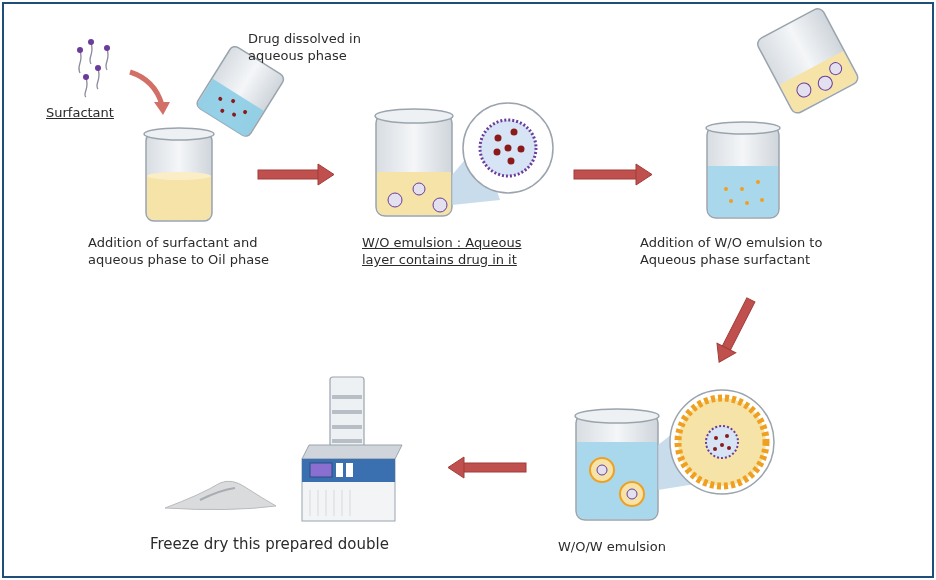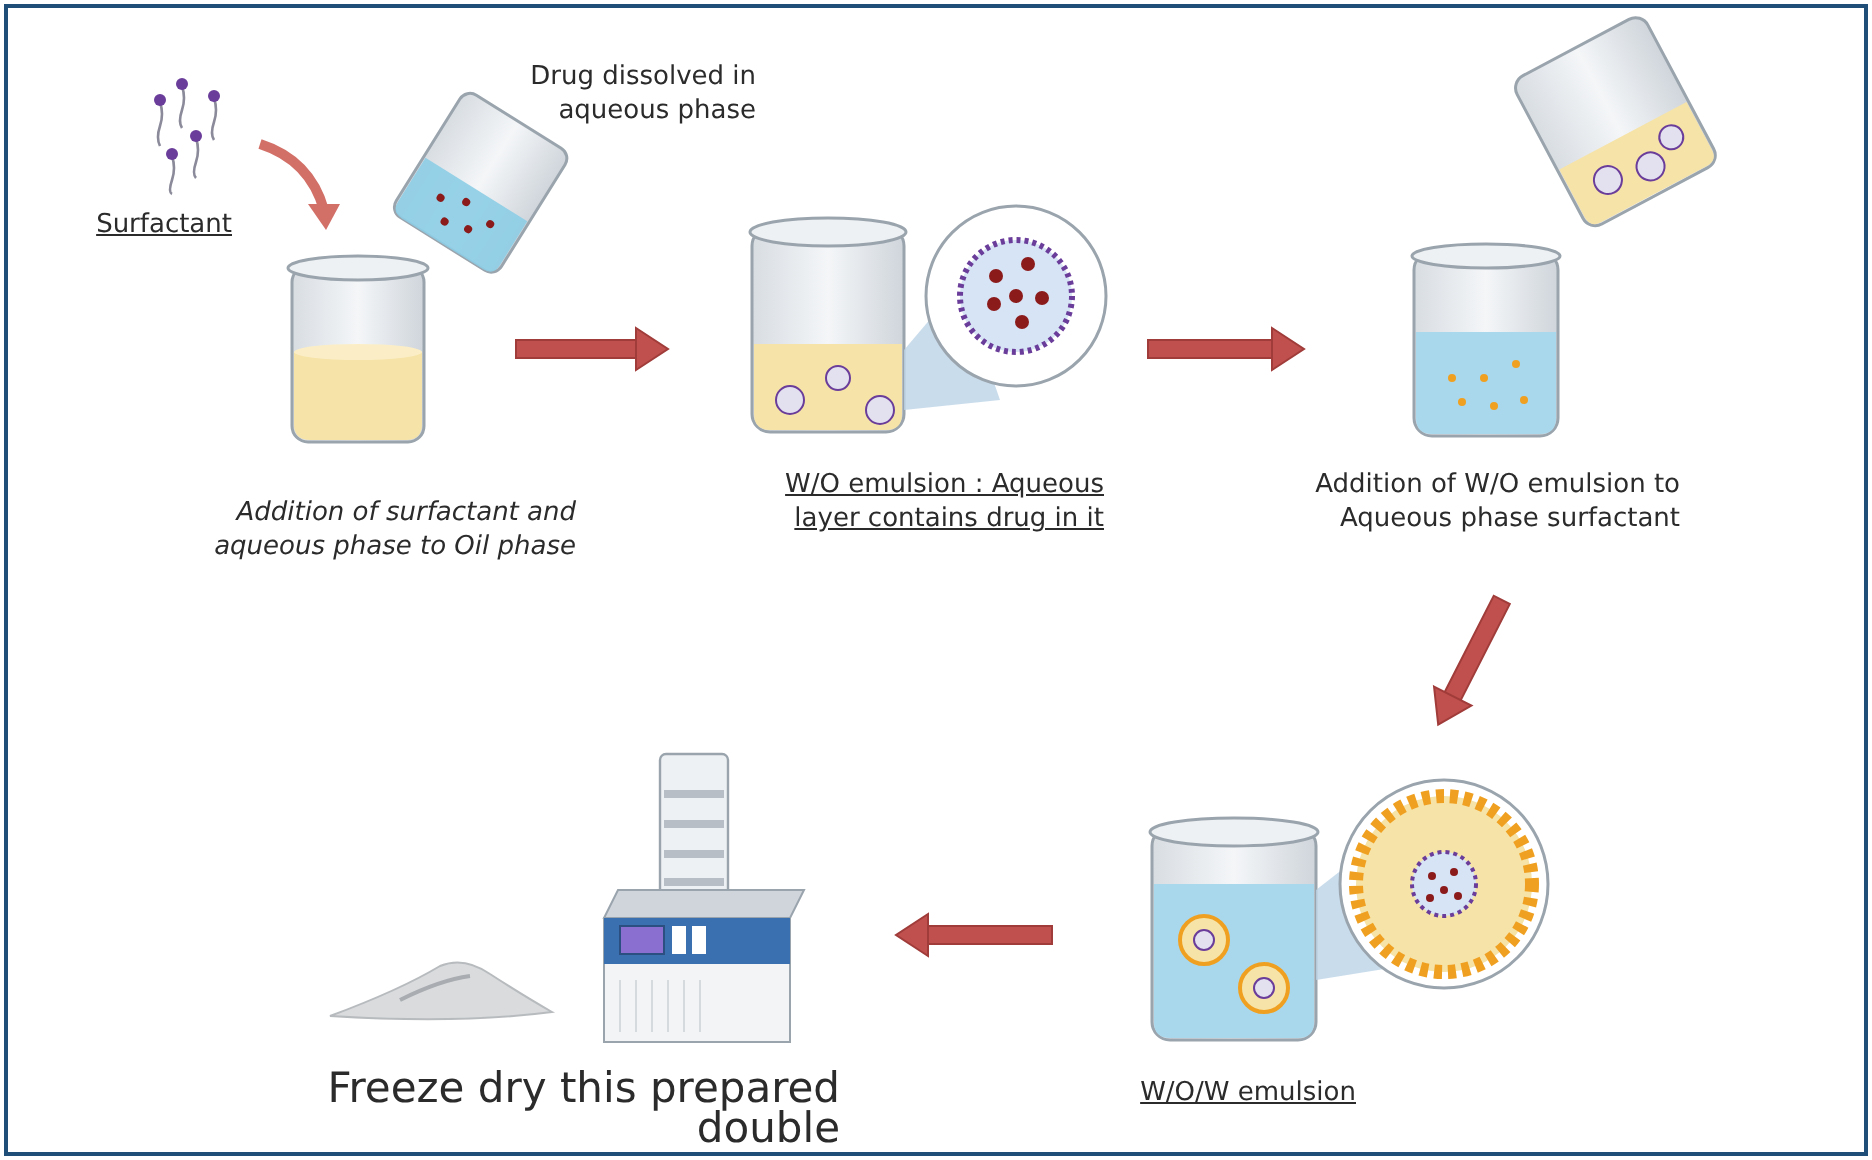--- a/index.html
+++ b/index.html
@@ -2,24 +2,24 @@
 <html><head>
 <meta charset="utf-8">
 <style>
   html, body { margin: 0; padding: 0; background: #ffffff; }
   body { width: 936px; height: 580px; overflow: hidden; font-family: "Liberation Sans", "DejaVu Sans", sans-serif; }
   .frame {
     position: absolute; left: 2px; top: 2px; width: 928px; height: 572px;
     border: 2px solid #1f4e79; background: #fff;
   }
   .label {
-    position: absolute; color: #2b2b2b; font-size: 13px; line-height: 17px; text-align: right;
+    position: absolute; color: #2b2b2b; font-size: 13px; line-height: 17px; text-align: left;
     font-family: "DejaVu Sans", sans-serif;
   }
-  .label.big { font-size: 21px; line-height: 20px; }
+  .label.big { font-size: 15px; line-height: 20px; }
   svg { position: absolute; left: 0; top: 0; overflow: visible; }
 </style>
 </head>
 <body>
 
 <div class="frame"></div>
 
 <svg width="936" height="580">
   <defs>
     <linearGradient id="glass" x1="0" x2="1">
@@ -170,32 +170,32 @@
     <path d="M200 500 Q220 490 235 488" stroke="#a9acb0" stroke-width="2" fill="none"></path>
   </g>
 </svg>
 
 <div class="label" style="left:46px;top:104px;width:70px;text-decoration:underline;">Surfactant</div>
 <div class="label" style="left:248px;top:30px;width:130px;">
   <div>Drug dissolved in</div>
   <div>aqueous phase</div>
 </div>
 
-<div class="label" style="left:88px;top:248px;width:200px;font-style:italic;">
+<div class="label" style="left:88px;top:234px;width:200px;">
   <div>Addition of surfactant and</div>
   <div>aqueous phase to Oil phase</div>
 </div>
 
 <div class="label" style="left:362px;top:234px;width:190px;text-decoration:underline;">
   <div>W/O emulsion : Aqueous</div>
   <div>layer contains drug in it</div>
 </div>
 
 <div class="label" style="left:640px;top:234px;width:200px;">
   <div>Addition of W/O emulsion to</div>
   <div>Aqueous phase surfactant</div>
 </div>
 
-<div class="label" style="left:538px;top:538px;width:140px;text-decoration:underline;">W/O/W emulsion</div>
+<div class="label" style="left:558px;top:538px;width:140px;">W/O/W emulsion</div>
 
 <div class="label big" style="left:150px;top:534px;width:270px;">
   <div>Freeze dry this prepared double</div>
 </div>
 
 </body></html>

